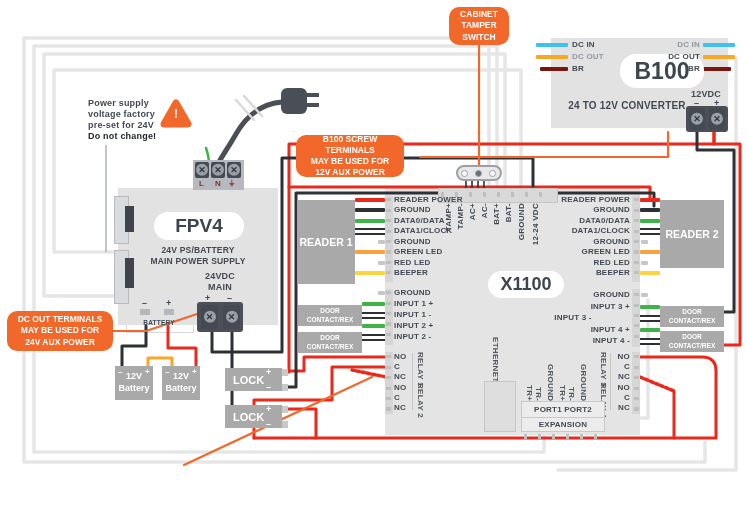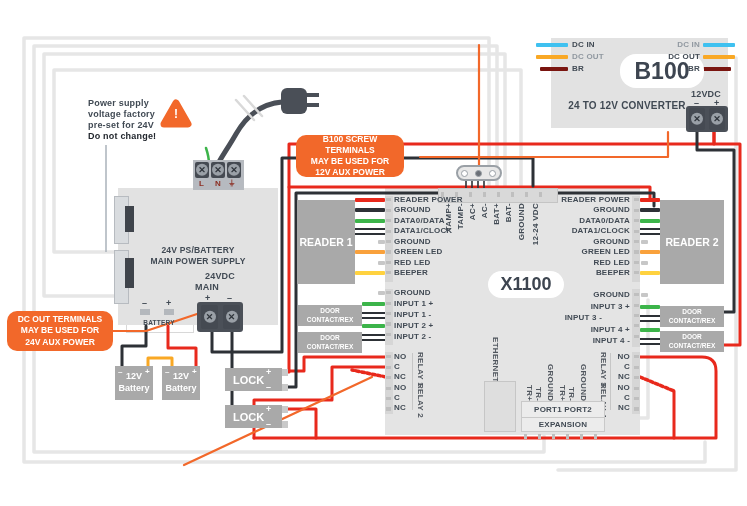--- a/index.html
+++ b/index.html
@@ -111,20 +111,21 @@
 
   <div class="lbl" style="left:88px;top:99px;font-size:9px;">Power supply</div>
   <div class="lbl" style="left:88px;top:110px;font-size:9px;">voltage factory</div>
   <div class="lbl" style="left:88px;top:121px;font-size:9px;">pre-set for 24V</div>
   <div class="lbl" style="left:88px;top:132px;font-size:9px;color:#22272e;">Do not change!</div>
   <svg class="layer" width="747" height="506" style="z-index:3;">
     <path d="M176,103 L188,124 H164 Z" fill="#f2682a" stroke="#f2682a" stroke-width="7" stroke-linejoin="round"></path>
   </svg>
   <div class="lbl" style="left:170px;top:108px;width:12px;text-align:center;color:#fff;font-size:12px;z-index:4;">!</div>
 
+  <div class="pill" style="left:154px;top:212px;width:90px;height:28px;font-size:19px;">FPV4</div>
   <div class="lbl ctr" style="left:118px;top:246px;width:160px;font-size:8.5px;">24V PS/BATTERY</div>
   <div class="lbl ctr" style="left:118px;top:257px;width:160px;font-size:8.5px;">MAIN POWER SUPPLY</div>
 
   <div class="strip" style="left:193px;top:160px;width:49px;height:28px;background:#b6bac0;"></div>
   <div class="screw" style="left:195px;top:162px;width:14px;height:16px;"></div>
   <div class="screw" style="left:211px;top:162px;width:14px;height:16px;"></div>
   <div class="screw" style="left:227px;top:162px;width:14px;height:16px;"></div>
   <div class="lbl" style="left:199px;top:180px;color:#8c2e22;z-index:5;">L</div>
   <div class="lbl" style="left:215px;top:180px;color:#8c2e22;z-index:5;">N</div>
   <div class="lbl" style="left:229px;top:180px;color:#8c2e22;z-index:5;">⏚</div>
@@ -132,21 +133,21 @@
   <div style="position:absolute;left:281px;top:88px;width:26px;height:26px;background:#4a4f57;border-radius:6px;z-index:3;"></div>
   <div style="position:absolute;left:306px;top:93px;width:13px;height:4px;background:#4a4f57;z-index:3;"></div>
   <div style="position:absolute;left:306px;top:103px;width:13px;height:4px;background:#4a4f57;z-index:3;"></div>
 
   <div class="strip" style="left:114px;top:196px;width:13px;height:46px;"></div>
   <div class="minitab" style="left:125px;top:206px;width:9px;height:26px;"></div>
   <div class="strip" style="left:114px;top:250px;width:13px;height:52px;"></div>
   <div class="minitab" style="left:125px;top:258px;width:9px;height:30px;"></div>
 
   <div class="lbl ctr" style="left:196px;top:272px;width:48px;font-size:9px;">24VDC</div>
-  <div class="lbl ctr" style="left:183px;top:283px;width:48px;font-size:9px;">MAIN</div>
+  <div class="lbl ctr" style="left:196px;top:283px;width:48px;font-size:9px;">MAIN</div>
   <div class="lbl" style="left:205px;top:294px;font-size:9px;">+</div>
   <div class="lbl" style="left:227px;top:294px;font-size:9px;">–</div>
   <div class="screwblock" style="left:197px;top:302px;width:46px;height:30px;"></div>
   <div class="screw" style="left:201px;top:305px;width:17px;height:24px;"></div>
   <div class="screw" style="left:223px;top:305px;width:17px;height:24px;"></div>
 
   <div class="outline" style="left:126px;top:297px;width:66px;height:34px;"></div>
   <div class="lbl" style="left:142px;top:299px;font-size:9px;">–</div>
   <div class="lbl" style="left:166px;top:299px;font-size:9px;">+</div>
   <div class="tab" style="left:140px;top:309px;width:10px;height:6px;background:#b4b8bd;z-index:3;"></div>
@@ -248,21 +249,21 @@
   <div class="stub" style="left:362px;top:324px;width:23px;background:#3cb44a;"></div>
   <div class="stub double" style="left:362px;top:334px;width:23px;"></div>
   <div class="lbl" style="left:394px;top:289px;">GROUND</div>
   <div class="lbl" style="left:394px;top:300px;">INPUT 1 +</div>
   <div class="lbl" style="left:394px;top:311px;">INPUT 1 -</div>
   <div class="lbl" style="left:394px;top:322px;">INPUT 2 +</div>
   <div class="lbl" style="left:394px;top:333px;">INPUT 2 -</div>
 
   <div class="lbl rt" style="left:540px;top:291px;width:90px;">GROUND</div>
   <div class="lbl rt" style="left:540px;top:303px;width:90px;">INPUT 3 +</div>
-  <div class="lbl rt" style="left:512px;top:314px;width:90px;">INPUT 3 -</div>
+  <div class="lbl rt" style="left:528px;top:314px;width:90px;text-align:center;">INPUT 3 -</div>
   <div class="lbl rt" style="left:540px;top:326px;width:90px;">INPUT 4 +</div>
   <div class="lbl rt" style="left:540px;top:337px;width:90px;">INPUT 4 -</div>
   <div class="stub tiny" style="left:641px;top:293px;"></div>
   <div class="stub" style="left:640px;top:305px;width:20px;background:#3cb44a;"></div>
   <div class="stub double" style="left:640px;top:315px;width:20px;"></div>
   <div class="stub" style="left:640px;top:328px;width:20px;background:#3cb44a;"></div>
   <div class="stub double" style="left:640px;top:338px;width:20px;"></div>
 
   <div class="lbl" style="left:394px;top:353px;">NO</div>
   <div class="lbl" style="left:394px;top:363px;">C</div>
@@ -294,21 +295,21 @@
   <div class="vdn" style="left:578px;bottom:105px;">GROUND</div>
   <div style="position:absolute;left:521px;top:401px;width:84px;height:28px;border:1px solid #c9c9c9;background:#ececec;box-sizing:border-box;z-index:3;">
     <div class="lbl ctr" style="left:0;top:4px;width:82px;position:absolute;">PORT1 PORT2</div>
   </div>
   <div style="position:absolute;left:521px;top:417px;width:84px;height:15px;border:1px solid #c9c9c9;background:#ececec;box-sizing:border-box;z-index:3;">
     <div class="lbl ctr" style="left:0;top:3px;width:82px;position:absolute;">EXPANSION</div>
   </div>
   <div class="ticks-h" style="left:524px;top:434px;width:78px;"></div>
 
   <div class="devbox" style="left:297px;top:200px;width:58px;height:84px;font-size:10.5px;">READER 1</div>
-  <div class="devbox" style="left:660px;top:200px;width:64px;height:84px;font-size:10.5px;">READER 2</div>
+  <div class="devbox" style="left:660px;top:200px;width:64px;height:68px;font-size:10.5px;">READER 2</div>
 
   <div class="devbox" style="left:298px;top:305px;width:64px;height:21px;font-size:6.5px;flex-direction:column;line-height:1.25;">
     <span>DOOR</span>
     <span>CONTACT/REX</span>
   </div>
   <div class="devbox" style="left:298px;top:332px;width:64px;height:21px;font-size:6.5px;flex-direction:column;line-height:1.25;">
     <span>DOOR</span>
     <span>CONTACT/REX</span>
   </div>
   <div class="devbox" style="left:660px;top:306px;width:64px;height:21px;font-size:6.5px;flex-direction:column;line-height:1.25;">
@@ -337,20 +338,25 @@
   </div>
   <div class="devbox" style="left:162px;top:366px;width:38px;height:34px;font-size:9px;flex-direction:column;line-height:1.3;">
     <span>12V</span>
     <span>Battery</span>
   </div>
   <div class="lbl" style="left:118px;top:368px;color:#fff;font-size:8px;z-index:4;">–</div>
   <div class="lbl" style="left:145px;top:368px;color:#fff;font-size:8px;z-index:4;">+</div>
   <div class="lbl" style="left:165px;top:368px;color:#fff;font-size:8px;z-index:4;">–</div>
   <div class="lbl" style="left:192px;top:368px;color:#fff;font-size:8px;z-index:4;">+</div>
 
+  <div class="callout" style="left:449px;top:7px;width:60px;height:38px;">
+    <span>CABINET</span>
+    <span>TAMPER</span>
+    <span>SWITCH</span>
+  </div>
   <div class="callout" style="left:296px;top:135px;width:108px;height:42px;">
     <span>B100 SCREW TERMINALS</span>
     <span>MAY BE USED FOR</span>
     <span>12V AUX POWER</span>
   </div>
   <div class="callout" style="left:7px;top:311px;width:106px;height:40px;">
     <span>DC OUT TERMINALS</span>
     <span>MAY BE USED FOR</span>
     <span>24V AUX POWER</span>
   </div>

